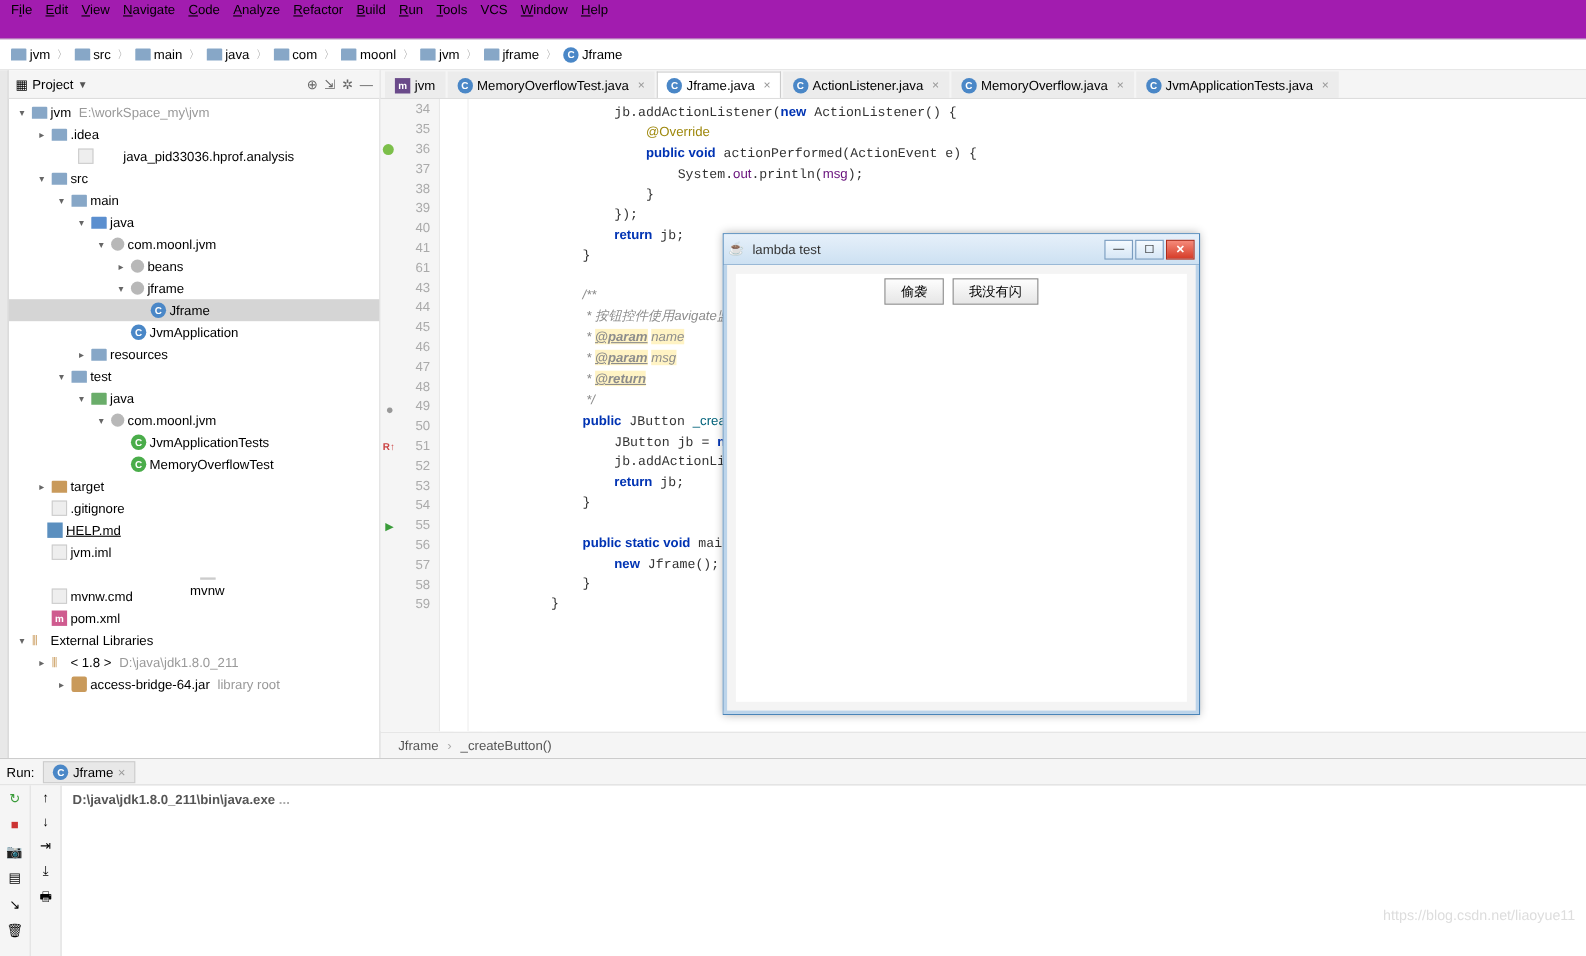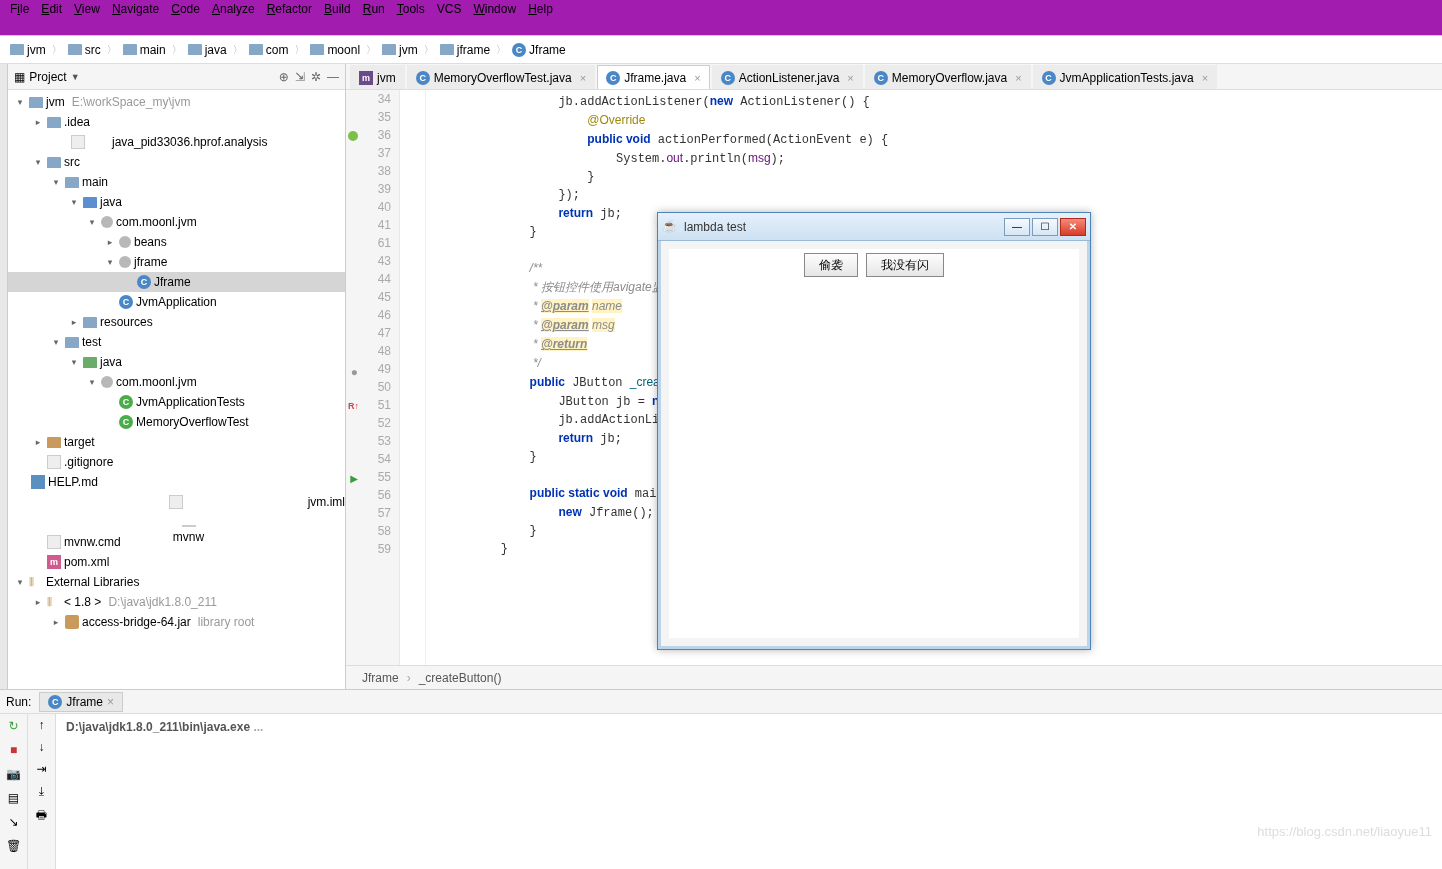--- a/index.html
+++ b/index.html
@@ -268,26 +268,26 @@
         <div class="tree-row" style="padding-left: 24px;">
           <span class="arrow">▸</span>
           <span class="icon-folder brown"></span>
           <span>target</span>
         </div>
         <div class="tree-row" style="padding-left: 24px;">
           <span class="arrow none">▸</span>
           <span class="icon-file"></span>
           <span>.gitignore</span>
         </div>
-        <div class="tree-row" style="padding-left: 8px;">
+        <div class="tree-row" style="padding-left: 20px; text-decoration: underline;">
           <span class="arrow none">▸</span>
           <span class="icon-md"></span>
           <span>HELP.md</span>
         </div>
-        <div class="tree-row" style="padding-left: 24px; justify-content: space-between;">
+        <div class="tree-row" style="padding-left: 24px;">
           <span class="arrow none">▸</span>
           <span class="icon-file"></span>
           <span>jvm.iml</span>
         </div>
         <div class="tree-row" style="padding-left: 24px; flex-direction: column;">
           <span class="arrow none">▸</span>
           <span class="icon-file"></span>
           <span>mvnw</span>
         </div>
         <div class="tree-row" style="padding-left: 24px;">

